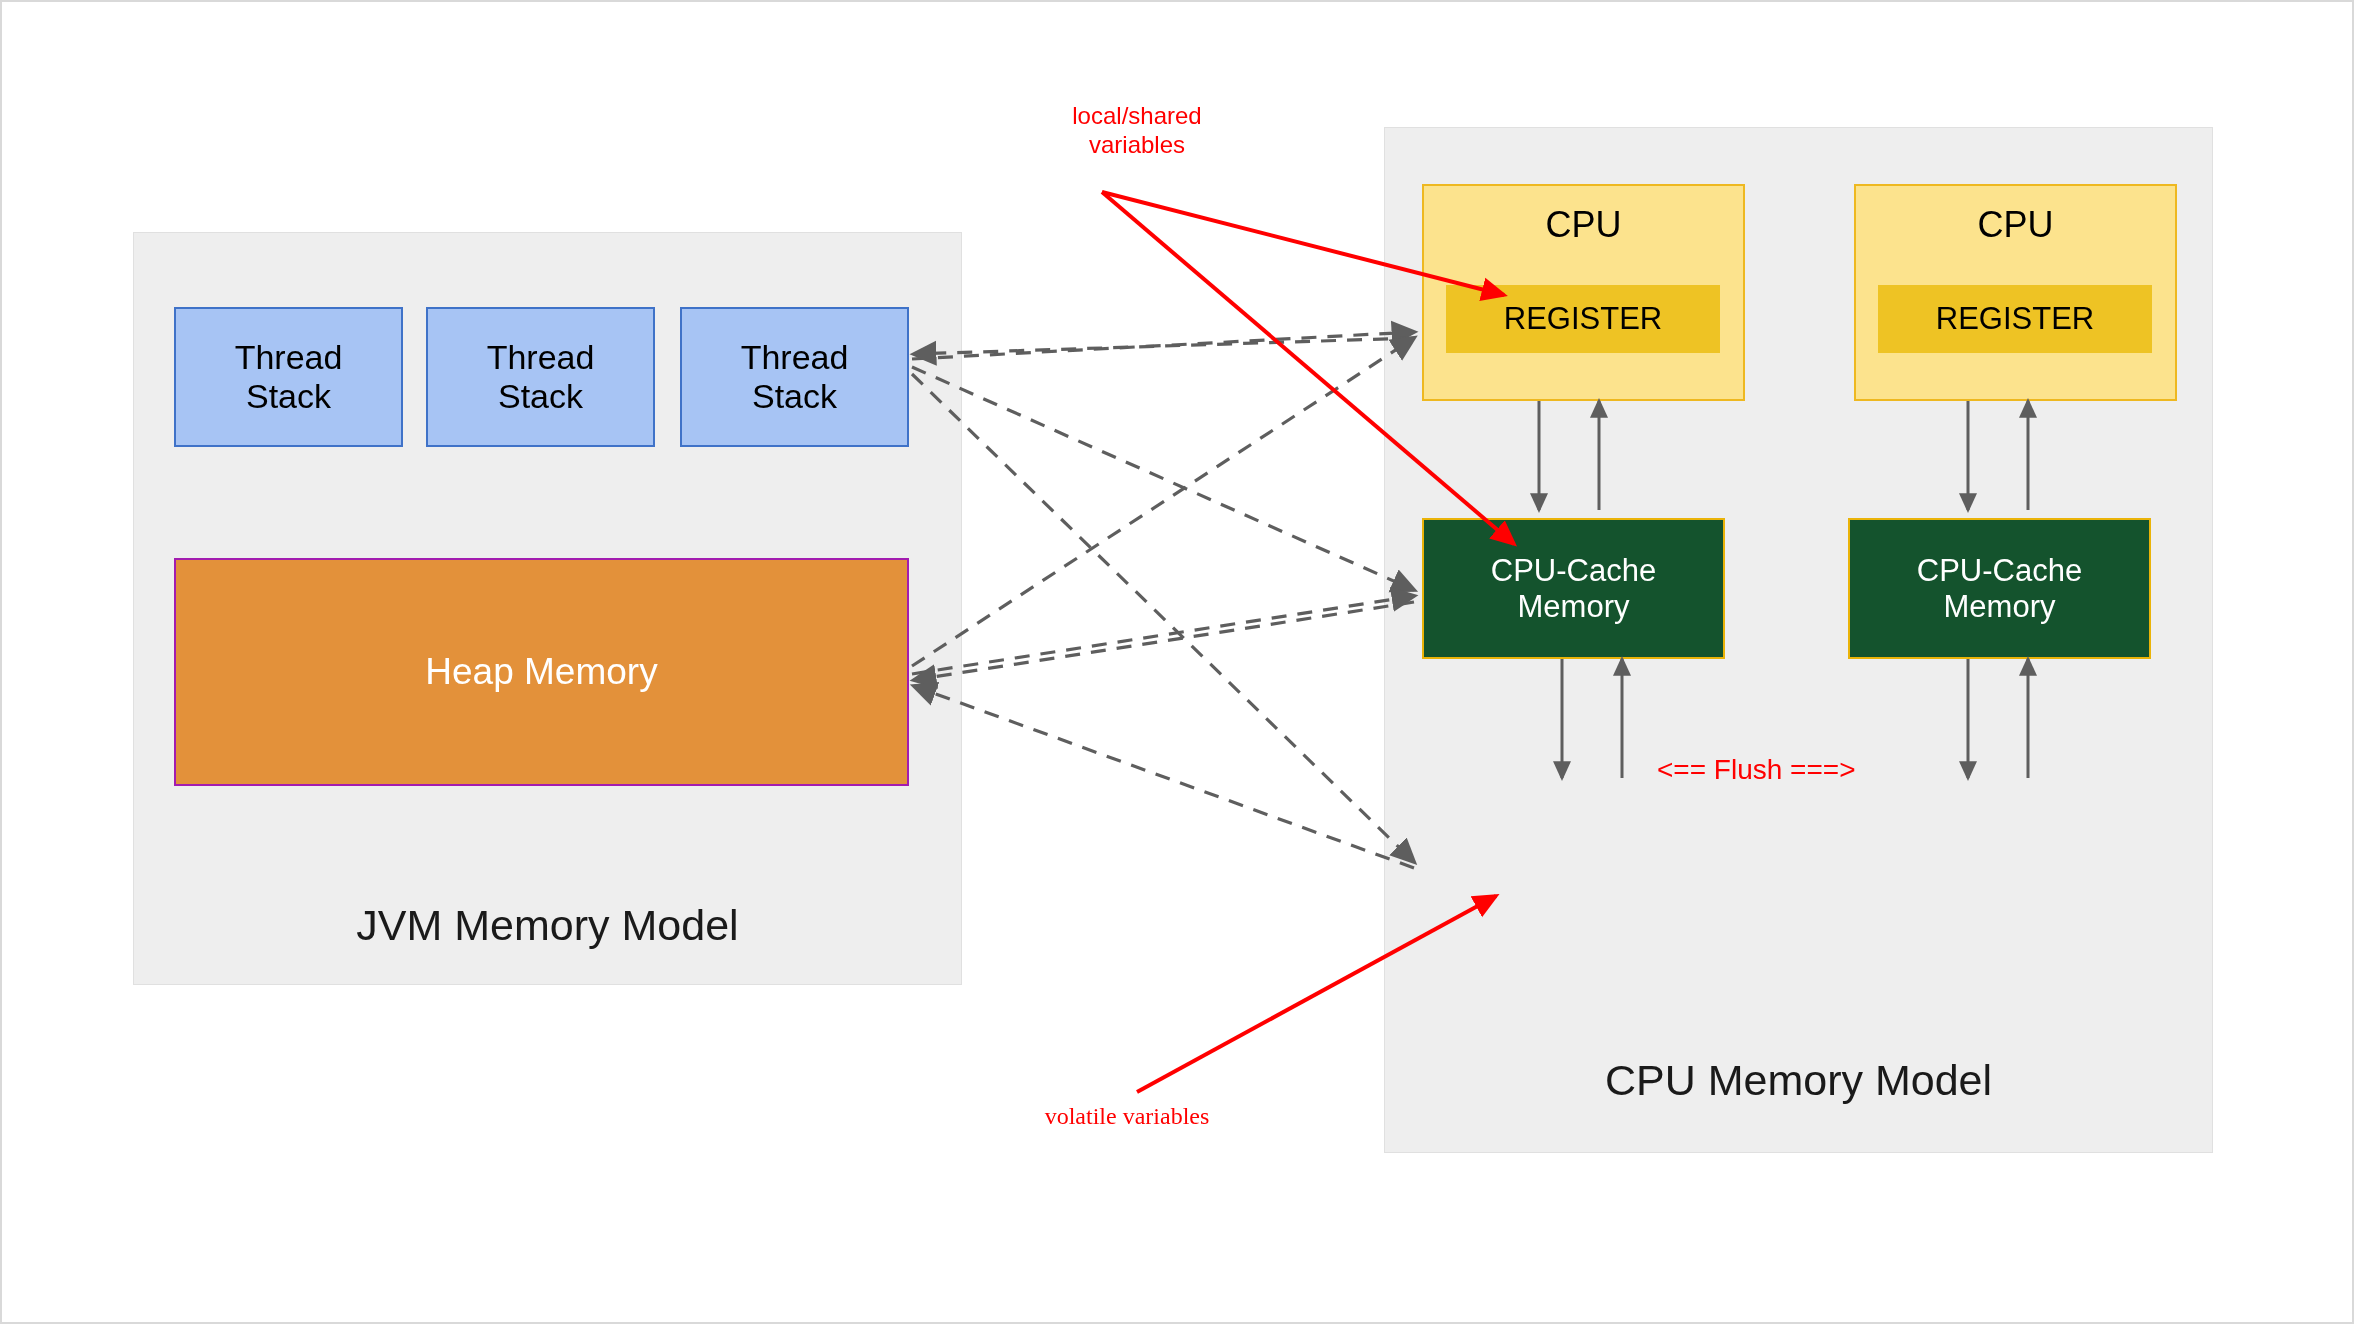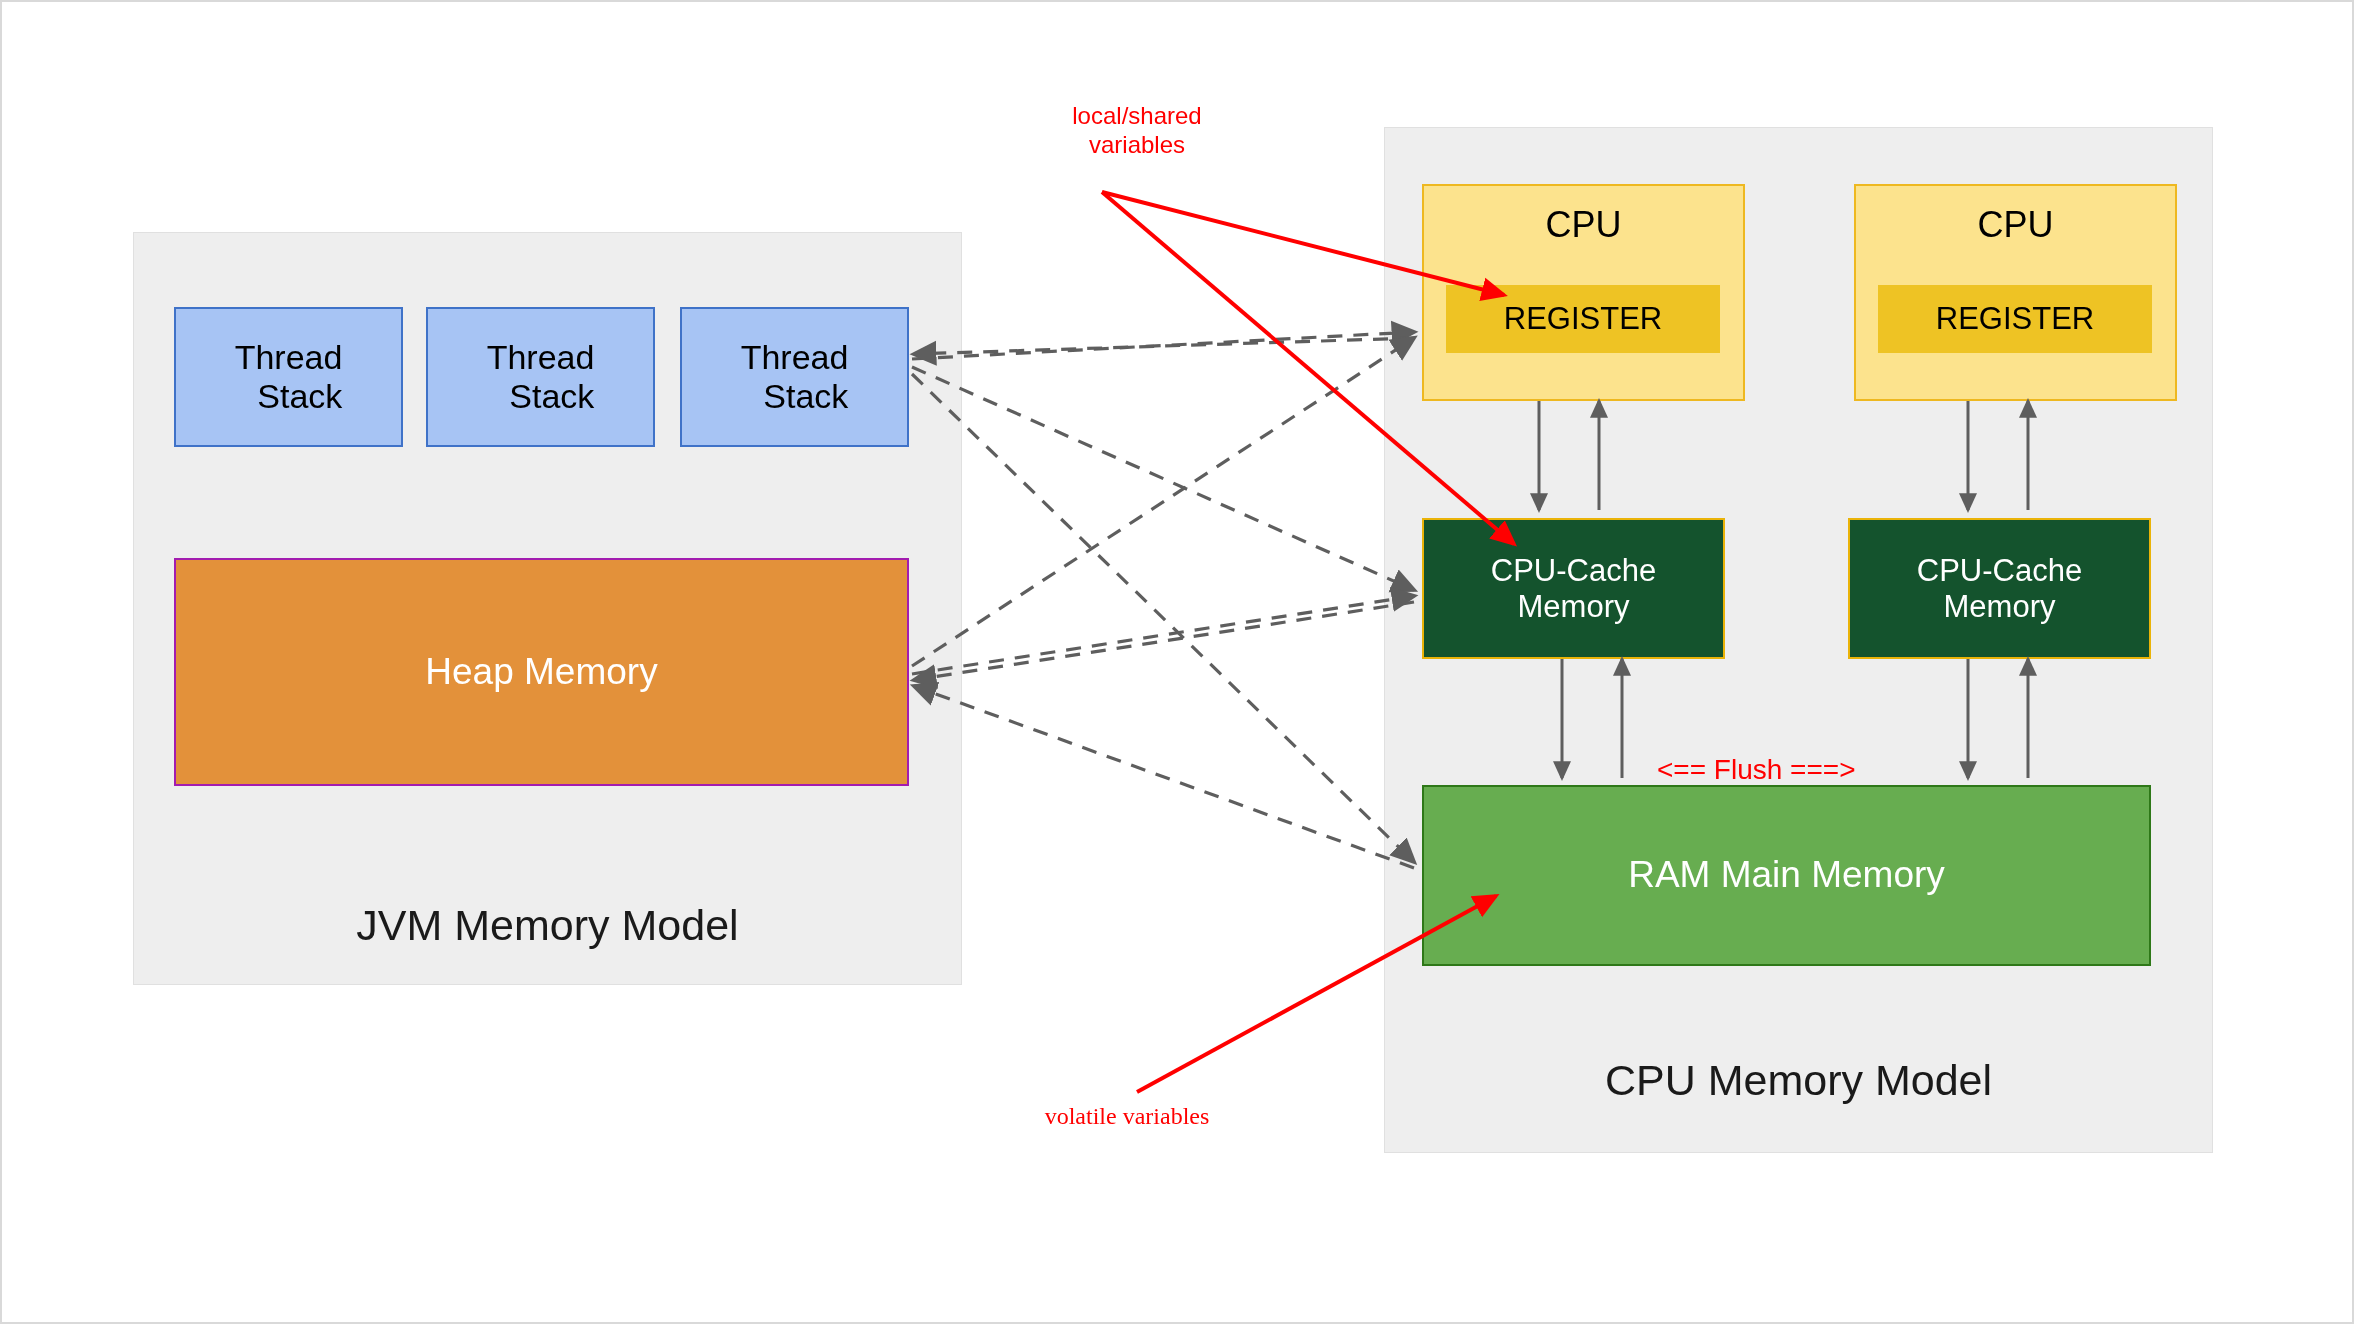--- a/index.html
+++ b/index.html
@@ -47,21 +47,20 @@
     align-items: center;
     justify-content: center;
     text-align: center;
     line-height: 1.15;
   }
   .thread-stack {
     background: #a7c4f4;
     border: 2px solid #3f72c8;
     color: #000000;
     font-size: 34px;
-    text-align: right;
   }
   .heap {
     background: #e3913a;
     border: 2px solid #a21caf;
     color: #ffffff;
     font-size: 37px;
   }
   .cpu {
     background: #fce38d;
     border: 2px solid #eeb820;
@@ -128,21 +127,20 @@
   <div class="box register" style="left:1444px; top:283px; width:274px; height:68px;">REGISTER</div>
 
   <div class="box cpu" style="left:1852px; top:182px; width:323px; height:217px;">CPU</div>
   <div class="box register" style="left:1876px; top:283px; width:274px; height:68px;">REGISTER</div>
 
   <div class="box cache" style="left: 1420px; top: 516px; width: 303px; height: 141px; white-space: pre-line;">CPU-Cache
 Memory</div>
   <div class="box cache" style="left: 1846px; top: 516px; width: 303px; height: 141px; white-space: pre-line;">CPU-Cache
 Memory</div>
 
-  <div class="box ram" style="left:1420px; top:783px; width:729px; height:181px;">RAM Main Memory</div>
 
   <div class="annot flush" style="left:1655px; top:718px;">&lt;== Flush ===&gt;</div>
 
   <div class="panel-caption" style="left:1382px; top:1055px; width:829px;">CPU Memory Model</div>
 
   <div class="annot" style="left: 1010px; top: 100px; width: 250px; white-space: pre-line;">local/shared
 variables</div>
 
   <div class="annot" style="left:995px; top:1100px; width:260px;font-family:Liberation Serif, serif;">volatile variables</div>
 

